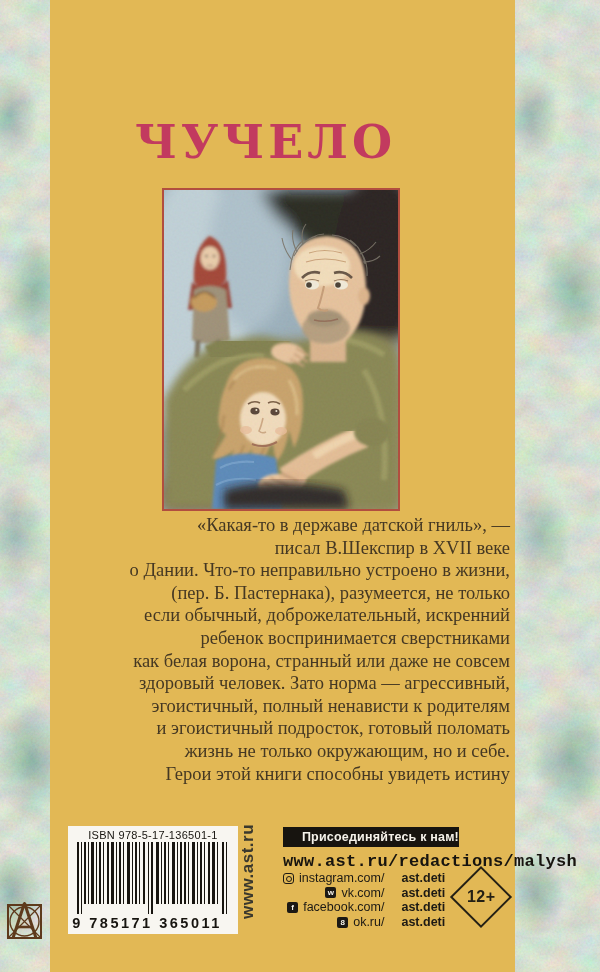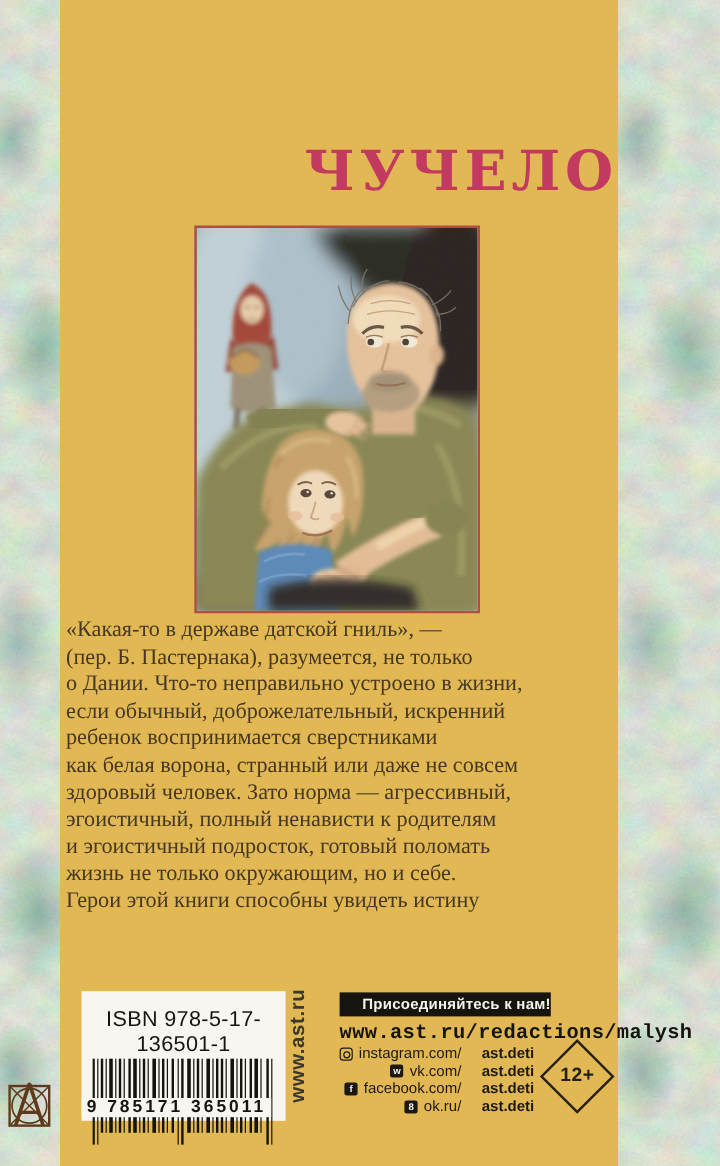--- a/index.html
+++ b/index.html
@@ -17,46 +17,46 @@
     position:absolute;inset:0;mix-blend-mode:multiply;opacity:.55;
     background:
       radial-gradient(40px 60px at 20% 12%, #7fb3a6 0%, transparent 70%),
       radial-gradient(50px 80px at 70% 30%, #6fae9e 0%, transparent 70%),
       radial-gradient(45px 70px at 30% 55%, #8fb9ad 0%, transparent 70%),
       radial-gradient(55px 85px at 65% 78%, #6aa89b 0%, transparent 70%),
       radial-gradient(40px 60px at 25% 92%, #79b0a2 0%, transparent 70%);
   }
   
   .title{
-    position:absolute;left:50px;width:465px;top:118px;
-    text-align:right;font-family:"DejaVu Serif", serif;
+    position:absolute;left:33px;width:465px;top:118px;
+    text-align:center;font-family:"DejaVu Serif", serif;
     font-weight:bold;font-size:46px;line-height:48px;letter-spacing:4px;
     color:#c23a5f;
   }
   
   .illo-frame{
     position:absolute;left:162px;top:188px;width:234px;height:319px;
     border:2px solid #b14e3f;
     box-shadow:inset 0 0 0 1px #e9d9a6;
     background:#8fa6b5;overflow:hidden;
   }
   .illo-frame svg{display:block;width:100%;height:100%;}
   
   .annotation{
     position:absolute;left:55px;width:455px;top:514px;
-    text-align:left;color:#453823;
+    text-align:right;color:#453823;
     font-size:18.5px;line-height:22.6px;
   }
   
   .barcode-box{
     position:absolute;left:68px;top:826px;width:170px;height:108px;
     background:#f8f6f1;text-align:center;
     font-family:"Liberation Sans", sans-serif;color:#17140f;
   }
-  .isbn-label{font-size:18px;letter-spacing:.3px;padding-top:13px;}
+  .isbn-label{font-size:11px;letter-spacing:.3px;padding-top:3px;}
   .barcode-bars{display:block;margin:1px auto 0 auto;}
   .barcode-digits{
     position:absolute;left:0;right:12px;bottom:3px;background:#f8f6f1;
     font-size:14.5px;letter-spacing:2.5px;font-weight:bold;
   }
   .site-vertical{
     position:absolute;left:238px;top:820px;height:102px;width:24px;
     writing-mode:vertical-rl;transform:rotate(180deg);
     font-family:"Liberation Sans", sans-serif;font-weight:bold;
     font-size:17px;color:#3a382d;letter-spacing:.5px;text-align:center;
@@ -246,22 +246,23 @@
         </g>
         <path d="M60,300 Q110,285 180,300 L185,319 L60,319 Z" fill="#1f1812" filter="url(#soft2)"></path>
       </g>
 
       <rect width="234" height="319" filter="url(#speckle)" opacity="0.12"></rect>
     </svg>
   </div>
 
   <div class="annotation">
     <div>«Какая-то в державе датской гниль», —</div>
+    <div>писал В.Шекспир в XVII веке</div>
+    <div>о Дании. Что-то неправильно устроено в жизни,</div>
     <div>(пер. Б. Пастернака), разумеется, не только</div>
-    <div>о Дании. Что-то неправильно устроено в жизни,</div>
     <div>если обычный, доброжелательный, искренний</div>
     <div>ребенок воспринимается сверстниками</div>
     <div>как белая ворона, странный или даже не совсем</div>
     <div>здоровый человек. Зато норма — агрессивный,</div>
     <div>эгоистичный, полный ненависти к родителям</div>
     <div>и эгоистичный подросток, готовый поломать</div>
     <div>жизнь не только окружающим, но и себе.</div>
     <div>Герои этой книги способны увидеть истину</div>
   </div>
 

